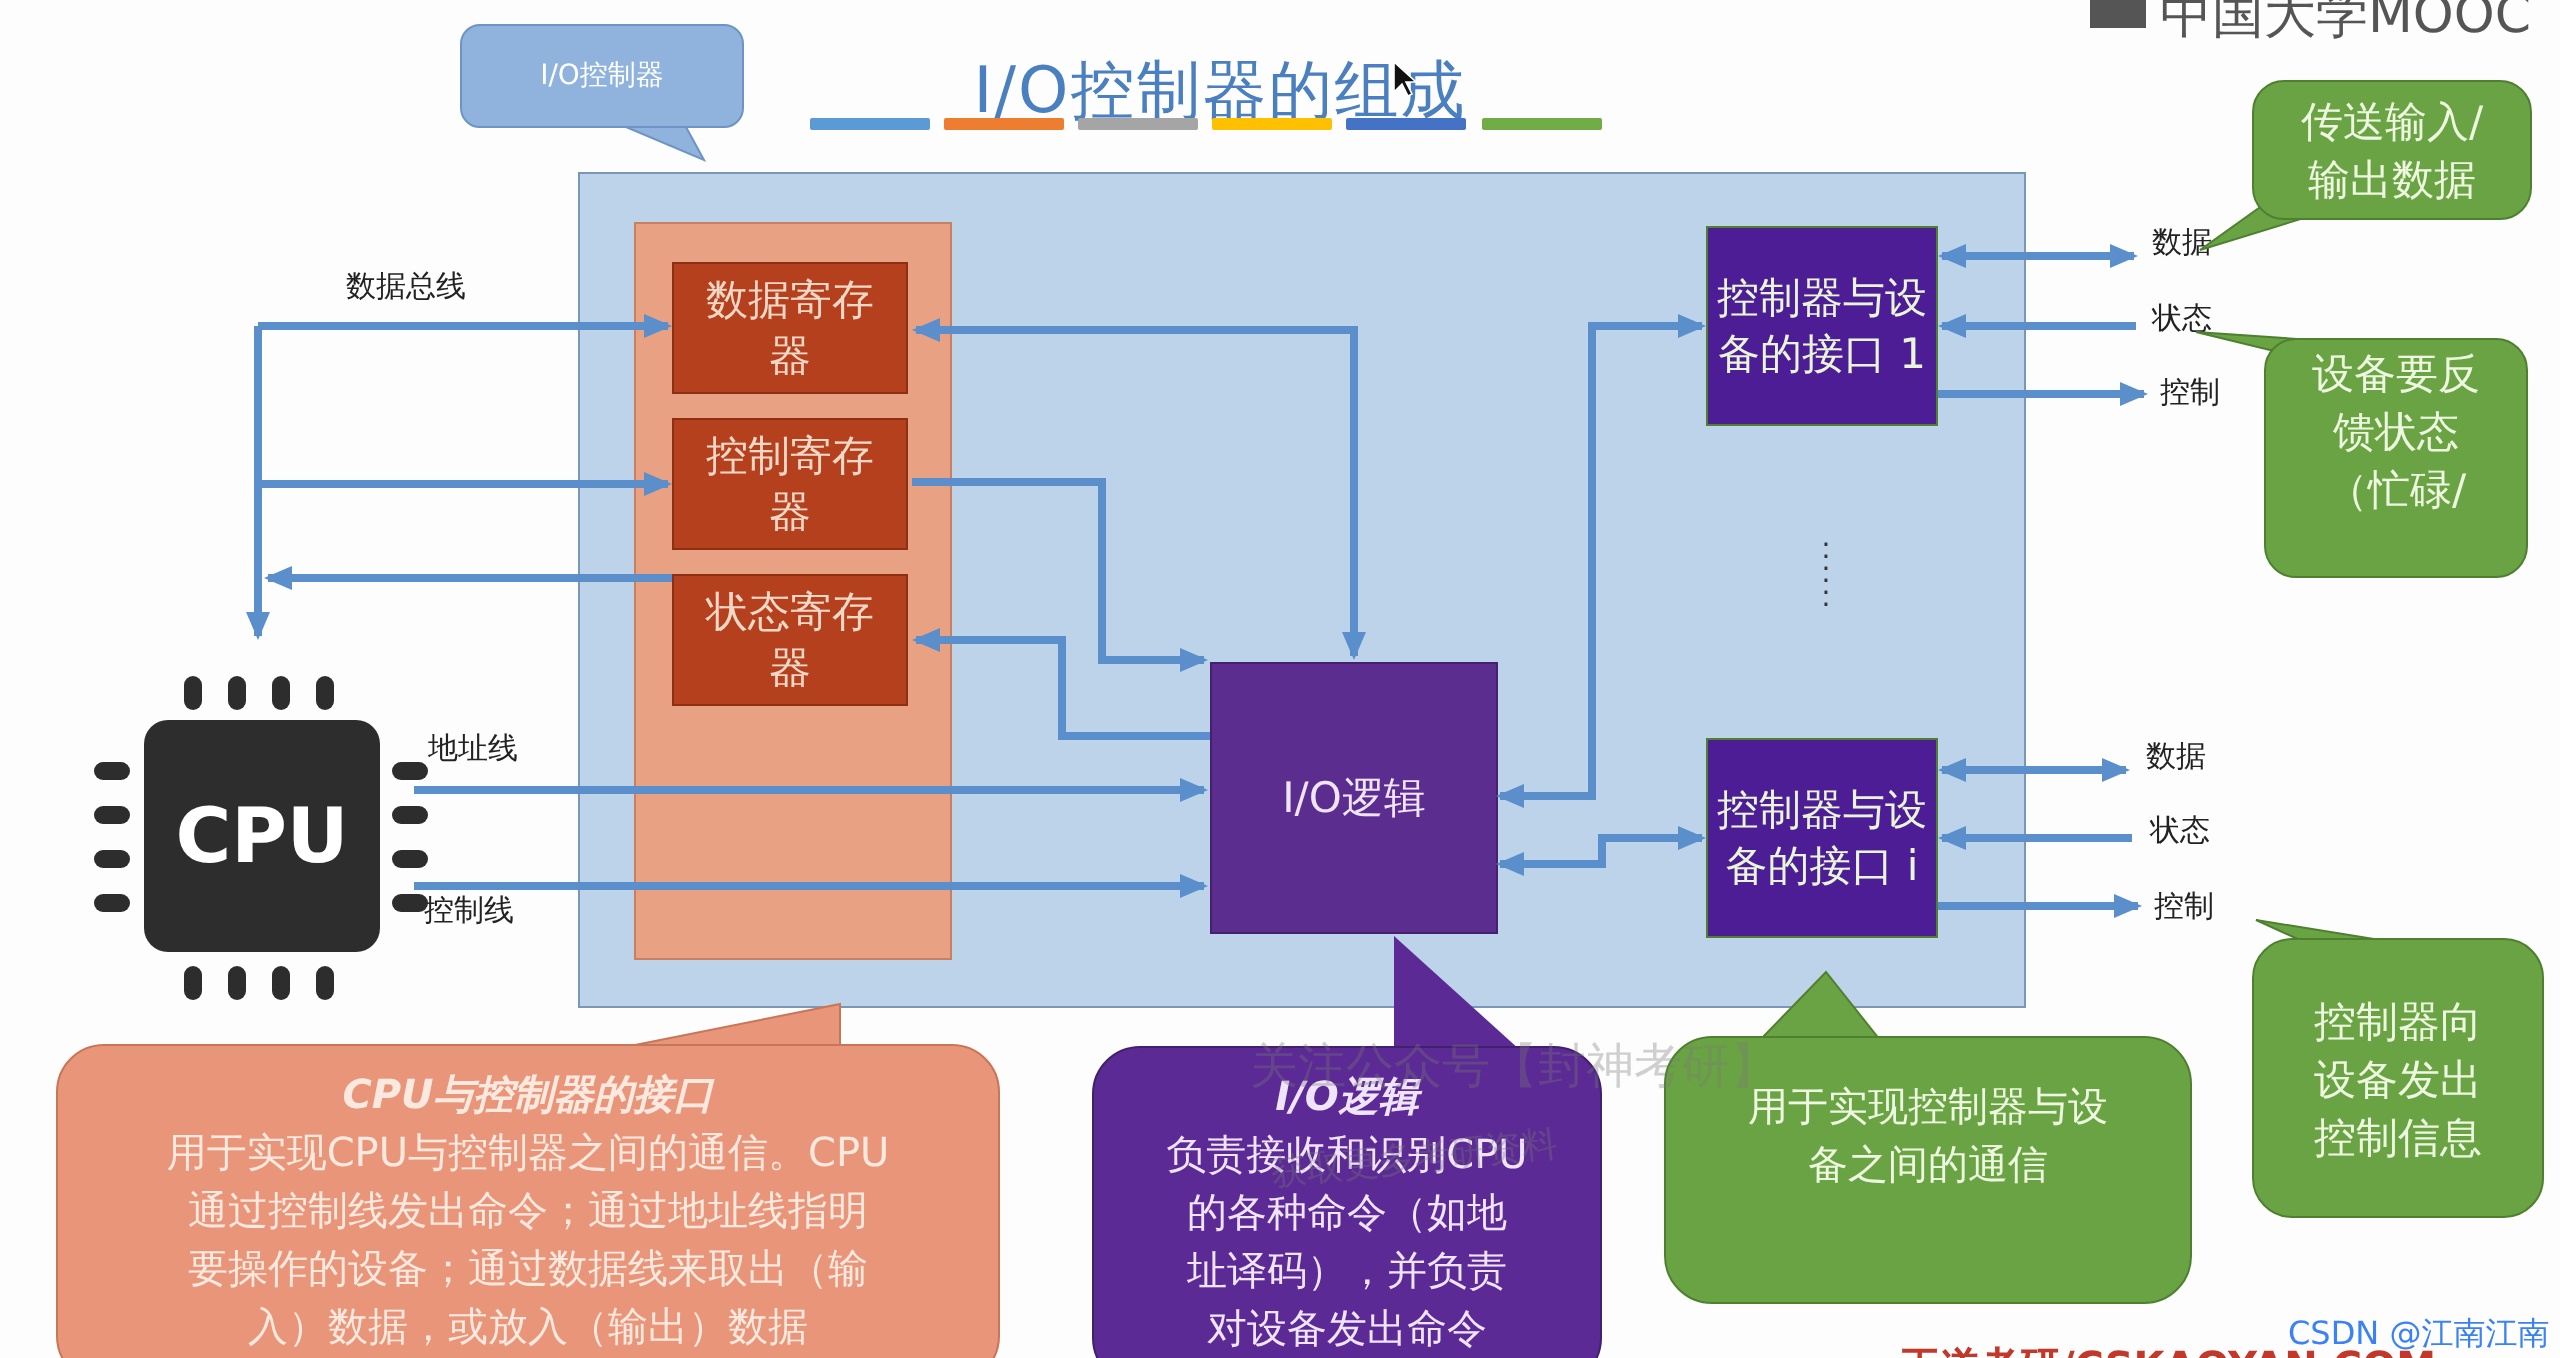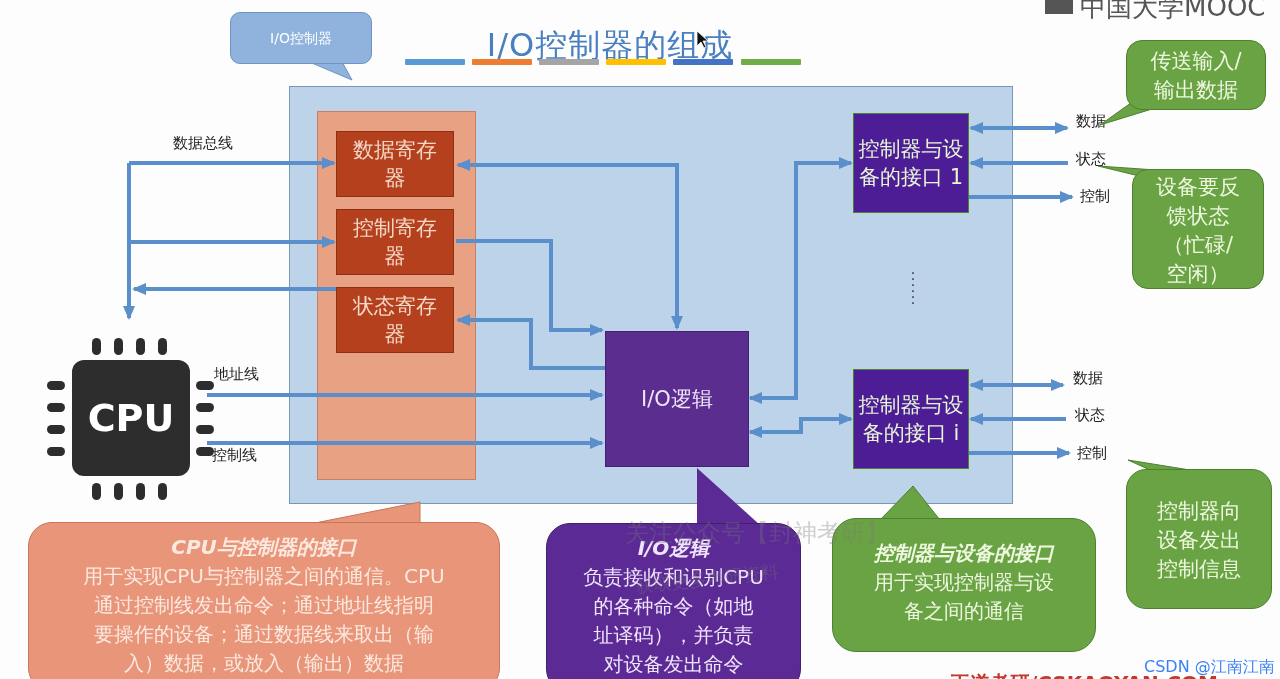--- a/index.html
+++ b/index.html
@@ -150,35 +150,33 @@
 
 <div class="bubble b-purple">
   <div class="bt">I/O逻辑</div>
   <div>负责接收和识别CPU</div>
   <div>的各种命令（如地</div>
   <div>址译码），并负责</div>
   <div>对设备发出命令</div>
 </div>
 
 <div class="bubble b-green1">
-  <div class="bt">控制器与设备的接口</div>
   <div>用于实现控制器与设</div>
   <div>备之间的通信</div>
 </div>
 
 <div class="bubble b-green3">
   <div>传送输入/</div>
   <div>输出数据</div>
 </div>
 
 <div class="bubble b-green4">
   <div>设备要反</div>
   <div>馈状态</div>
   <div>（忙碌/</div>
-  <div>空闲）</div>
 </div>
 
 <div class="bubble b-green2">
   <div>控制器向</div>
   <div>设备发出</div>
   <div>控制信息</div>
 </div>
 
 <div class="wm" style="left:625px;top:517px;">关注公众号【封神考研】</div>
 <div class="wm" style="left:635px;top:567px;font-size:18px;transform:rotate(-6deg);">获取更多考研资料</div>

